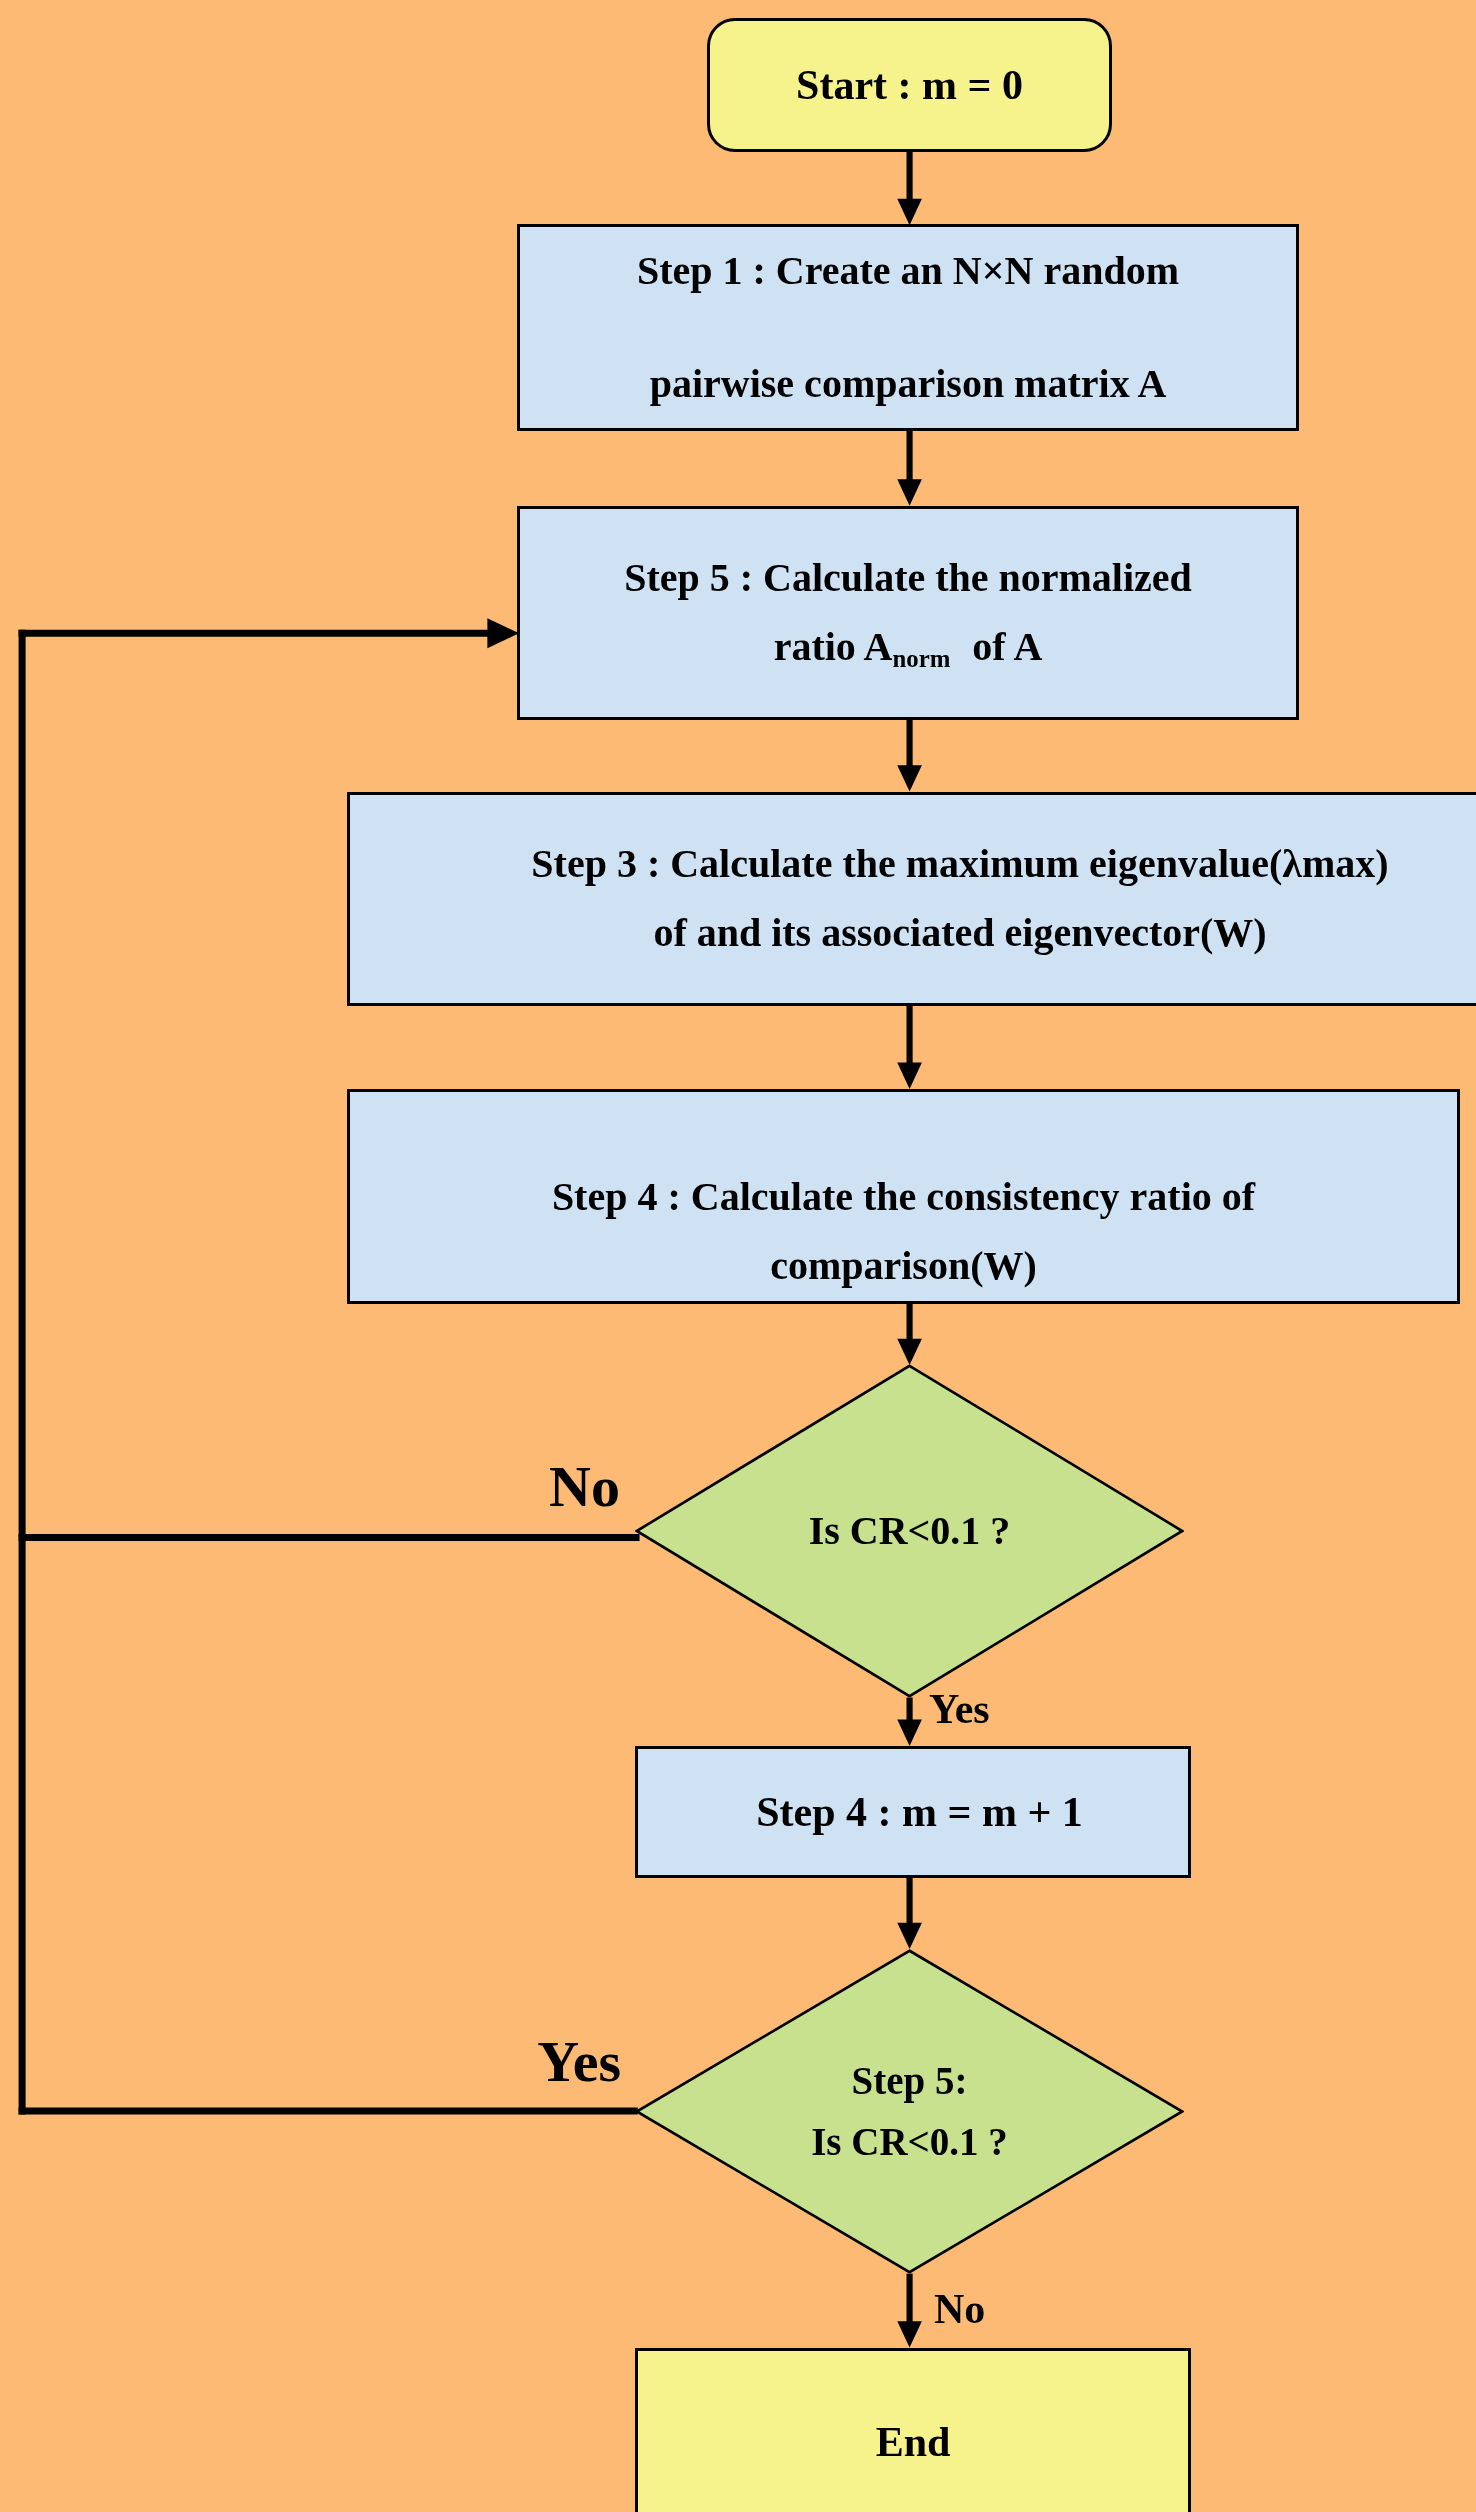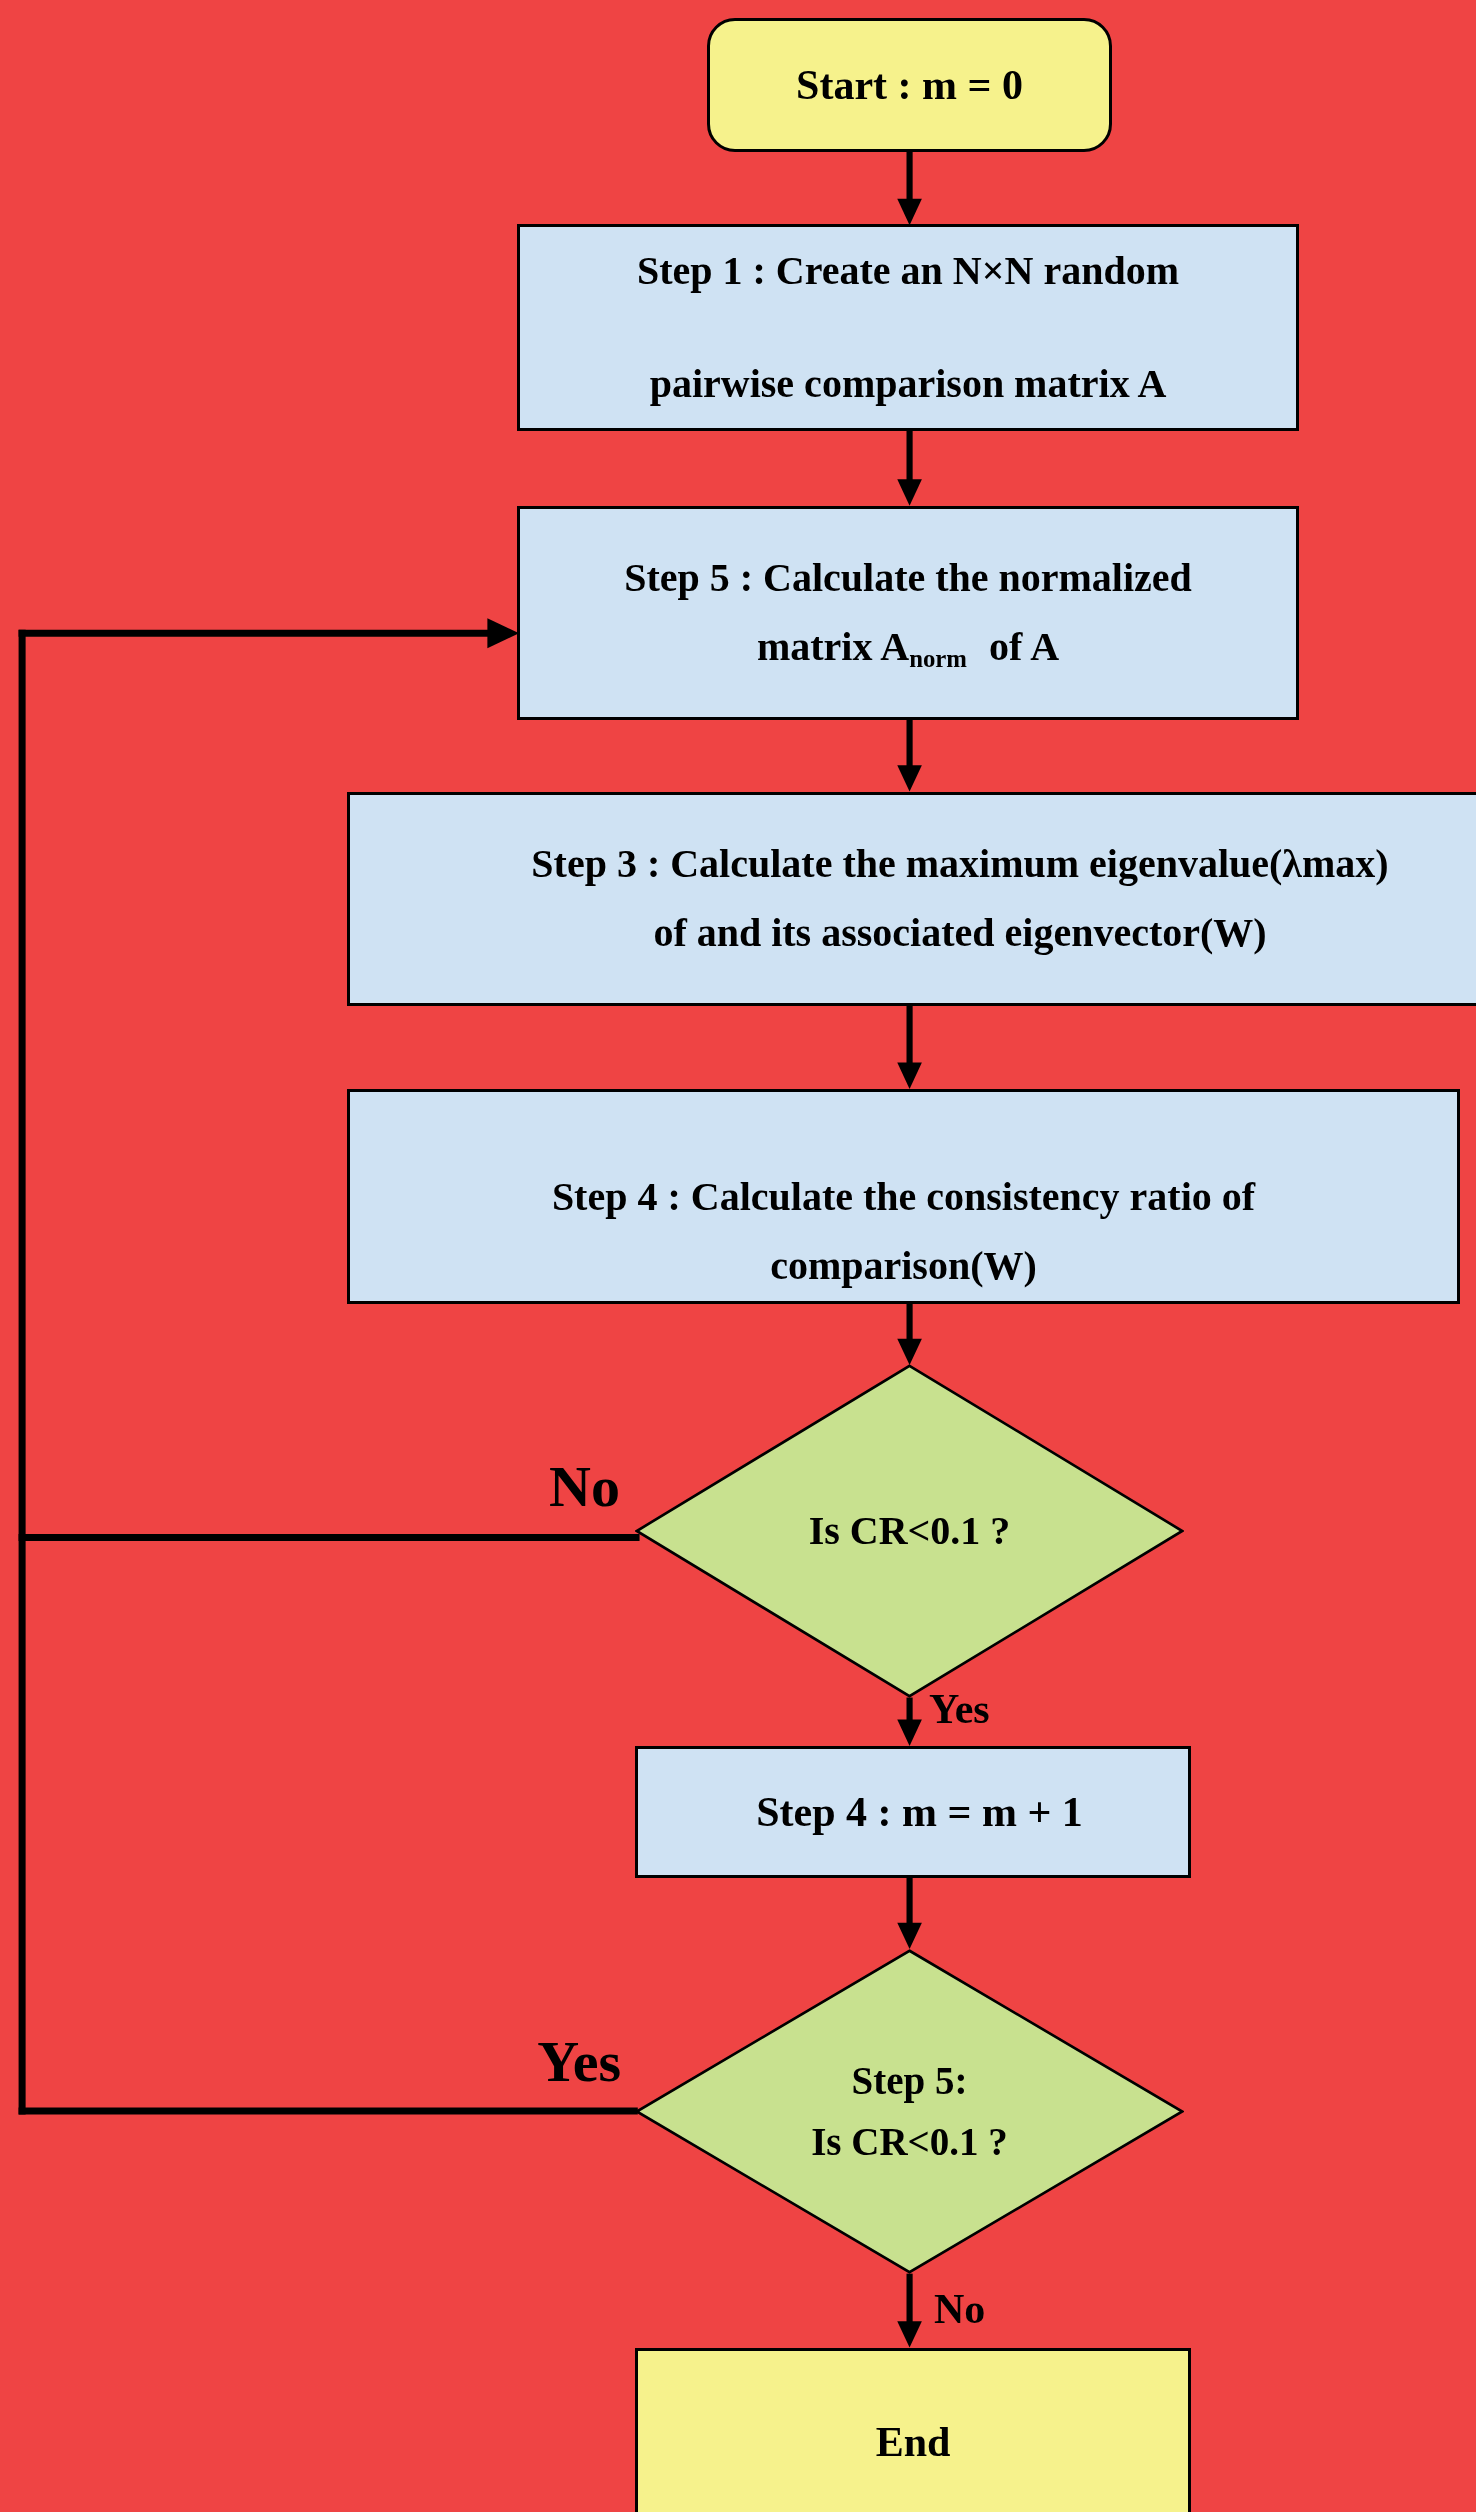--- a/index.html
+++ b/index.html
@@ -4,21 +4,21 @@
 <style>
   html, body {
     margin: 0;
     padding: 0;
     background: #ffffff;
   }
   .canvas {
     position: relative;
     width: 1477px;
     height: 2512px;
-    background: #ef4444;
+    background: #fdba74;
     font-family: "Liberation Serif", "DejaVu Serif", serif;
     color: #000000;
     overflow: hidden;
   }
   svg.connector-layer {
     position: absolute;
     left: 0; top: 0;
     width: 1477px;
     height: 2512px;
     z-index: 0;
@@ -119,21 +119,21 @@
   </div>
 
   <div class="node process" style="left:517px; top:224px; width:782px; height:207px;gap:44px;">
     <div>Step 1 : Create an N×N random</div>
     <div>pairwise comparison matrix A</div>
   </div>
 
   <div class="node process" style="left:517px; top:506px; width:782px; height:214px;">
     <div>Step 5 : Calculate the normalized</div>
     <div>
-      <span>matrix A</span><span class="sub">norm</span><span class="gap-left">of A</span>
+      <span>ratio A</span><span class="sub">norm</span><span class="gap-left">of A</span>
     </div>
   </div>
 
   <div class="node process" style="left:347px; top:792px; width:1226px; height:214px;text-align:right;">
     <div>Step 3 : Calculate the maximum eigenvalue(λmax)</div>
     <div>of and its associated eigenvector(W)</div>
   </div>
 
   <div class="node process" style="left:347px; top:1089px; width:1113px; height:215px;justify-content:flex-end;">
     <div>Step 4 : Calculate the consistency ratio of</div>

